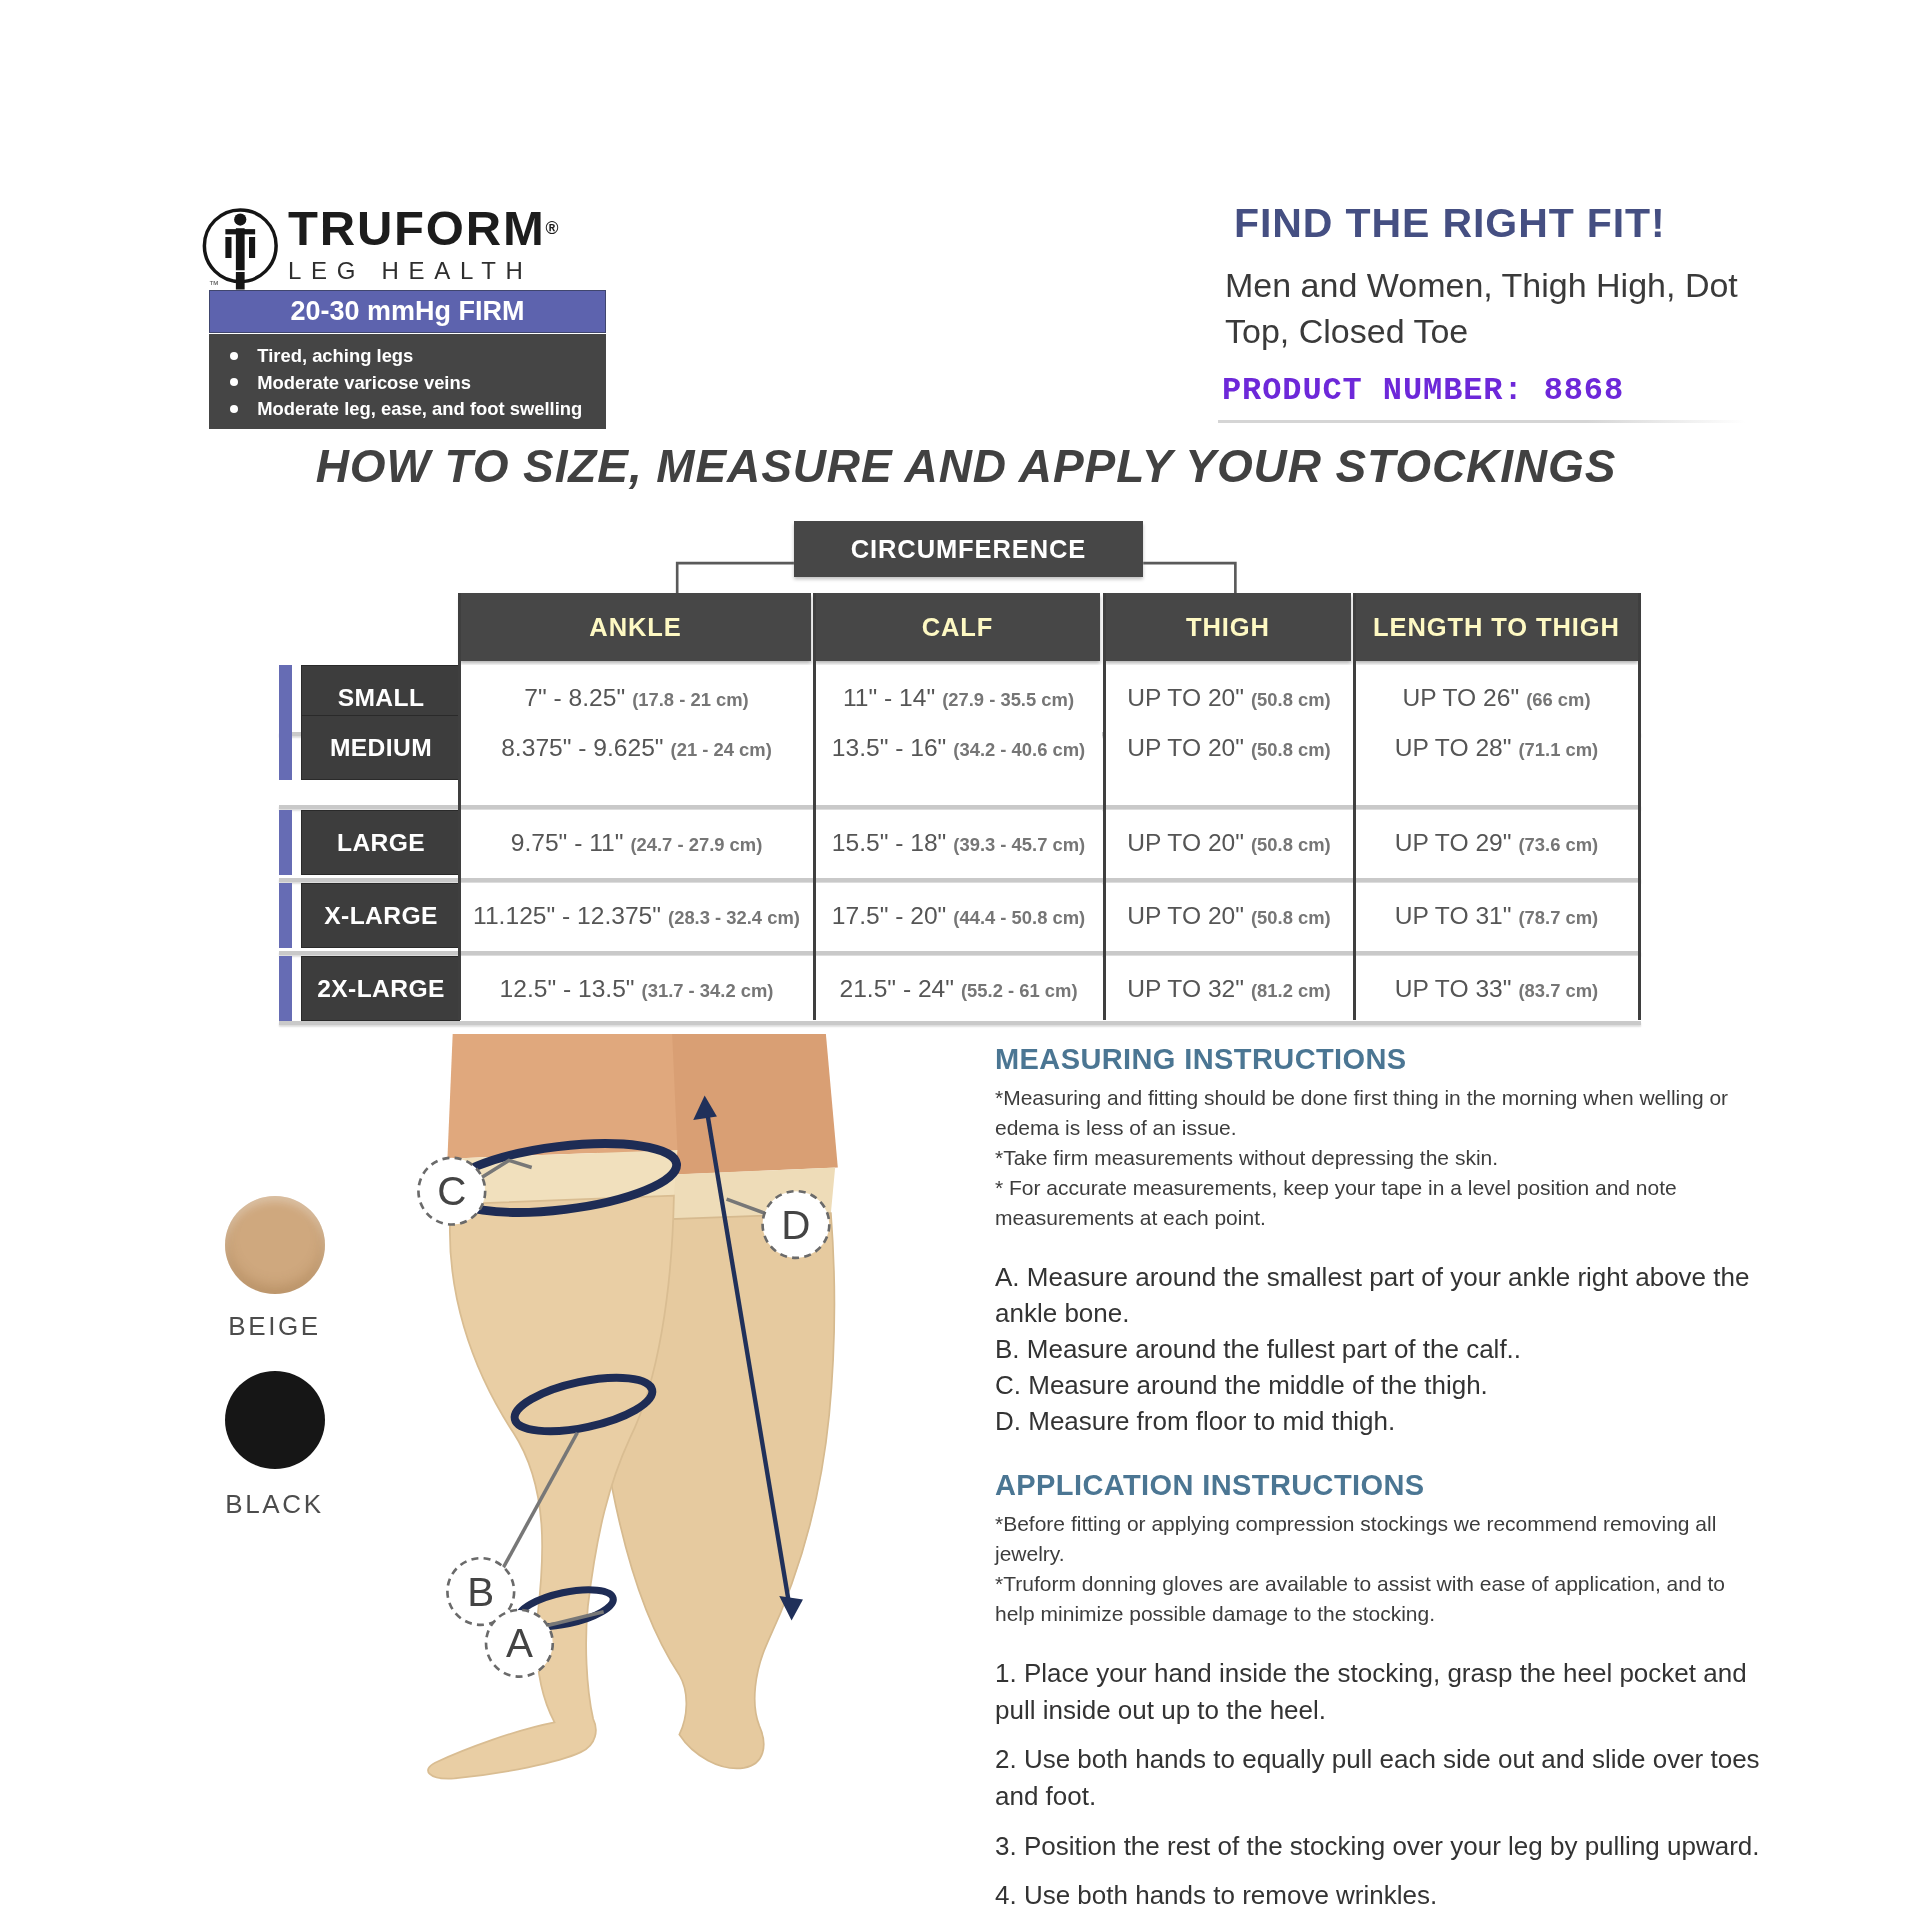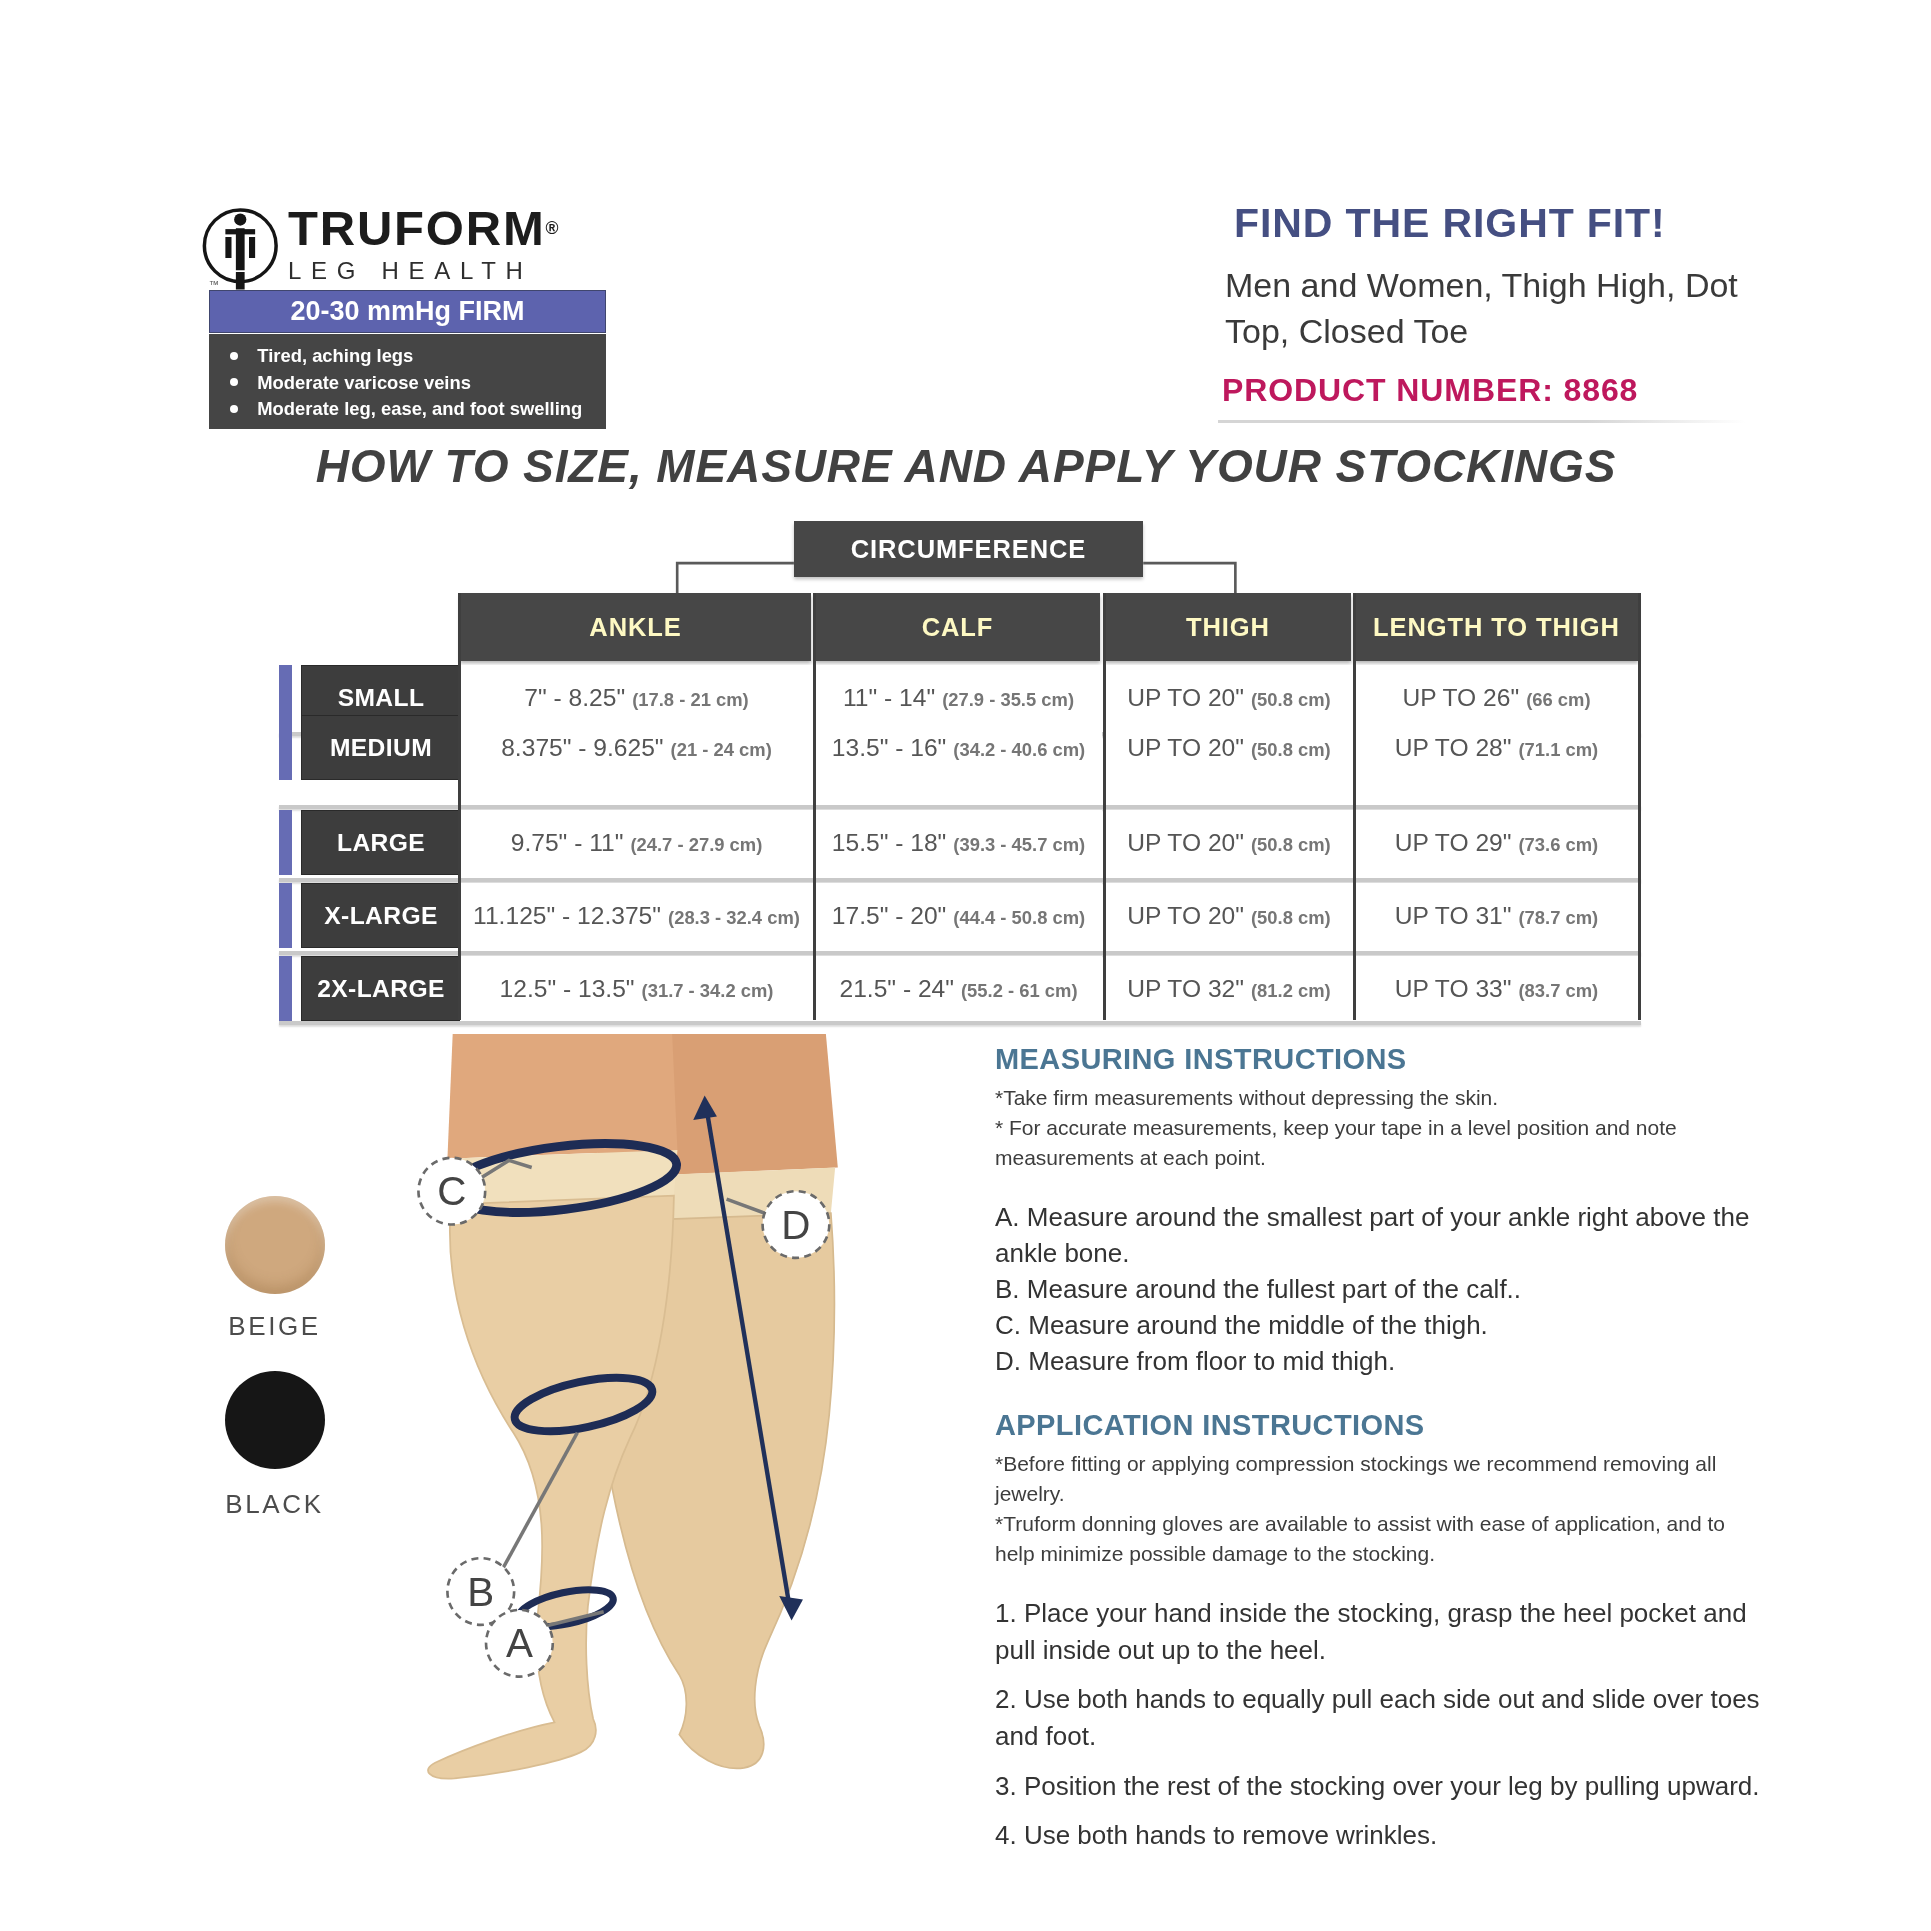--- a/index.html
+++ b/index.html
@@ -19,21 +19,21 @@
             color:#ffffff; font-size:27px; font-weight:700; }
   .indications { position:absolute; left:209px; top:334px; width:397px; height:95px;
                  background:#454545; padding:8.8px 12.3px 7px 14px; display:flex; flex-direction:column; justify-content:space-around; }
   .ind-row { display:flex; align-items:center; }
   .ind-dot { width:8px; height:8px; border-radius:50%; background:#ffffff; margin:0 19.3px 0 7px; flex:0 0 auto; }
   .ind-text { color:#ffffff; font-size:18.4px; font-weight:700; line-height:21px; }
 
   
   .fit-title { position:absolute; left:1234px; top:200px; font-size:41px; font-weight:700; color:#454f82; letter-spacing:0.9px; }
   .fit-subtitle { position:absolute; left:1225px; top:262px; width:527px; font-size:34px; color:#3a3a3a; line-height:46px; }
-  .fit-product { position:absolute; left:1222px; top:372px; font-size:32px; font-weight:700; color:#be185d; letter-spacing:0.9px; }
+  .fit-product { position:absolute; left:1222px; top:372px; font-size:32px; font-weight:700; color:#6d28d9; letter-spacing:0.9px;font-family:Liberation Mono, monospace; }
   .fit-rule { position:absolute; left:1218px; top:420px; width:527px; height:2.6px;
               background:linear-gradient(to right,#d5d5d5 70%, rgba(213,213,213,0)); }
 
   
   .page-title { position:absolute; left:255px; top:439px; width:1422px; text-align:center;
                 font-size:46px; font-weight:700; font-style:italic; color:#414141; letter-spacing:0.9px; }
 
   
   .circ-box { position:absolute; left:794px; top:521px; width:349px; height:56px; background:#474747;
               box-shadow:0 2.6px 3.5px rgba(0,0,0,.25); display:flex; align-items:center; justify-content:center;
@@ -298,20 +298,21 @@
       <text x="118" y="659" text-anchor="middle" font-size="46" fill="#444">B</text>
     </g>
     <g>
       <circle cx="162" cy="702" r="38" fill="#ffffff" stroke="#6a6a6a" stroke-width="3" stroke-dasharray="8 6"></circle>
       <text x="162" y="718" text-anchor="middle" font-size="46" fill="#444">A</text>
     </g>
   </svg>
 
   <div class="instr-col">
     <div class="instr-heading">MEASURING INSTRUCTIONS</div>
+    <div class="note">*Measuring and fitting should be done first thing in the morning when welling or edema is less of an issue.</div>
     <div class="note">*Take firm measurements without depressing the skin.</div>
     <div class="note">* For accurate measurements, keep your tape in a level position and note measurements at each point.</div>
 
     <div class="points">
       <div class="point">A. Measure around the smallest part of your ankle right above the ankle bone.</div>
       <div class="point">B. Measure around the fullest part of the calf..</div>
       <div class="point">C. Measure around the middle of the thigh.</div>
       <div class="point">D. Measure from floor to mid thigh.</div>
     </div>
 

